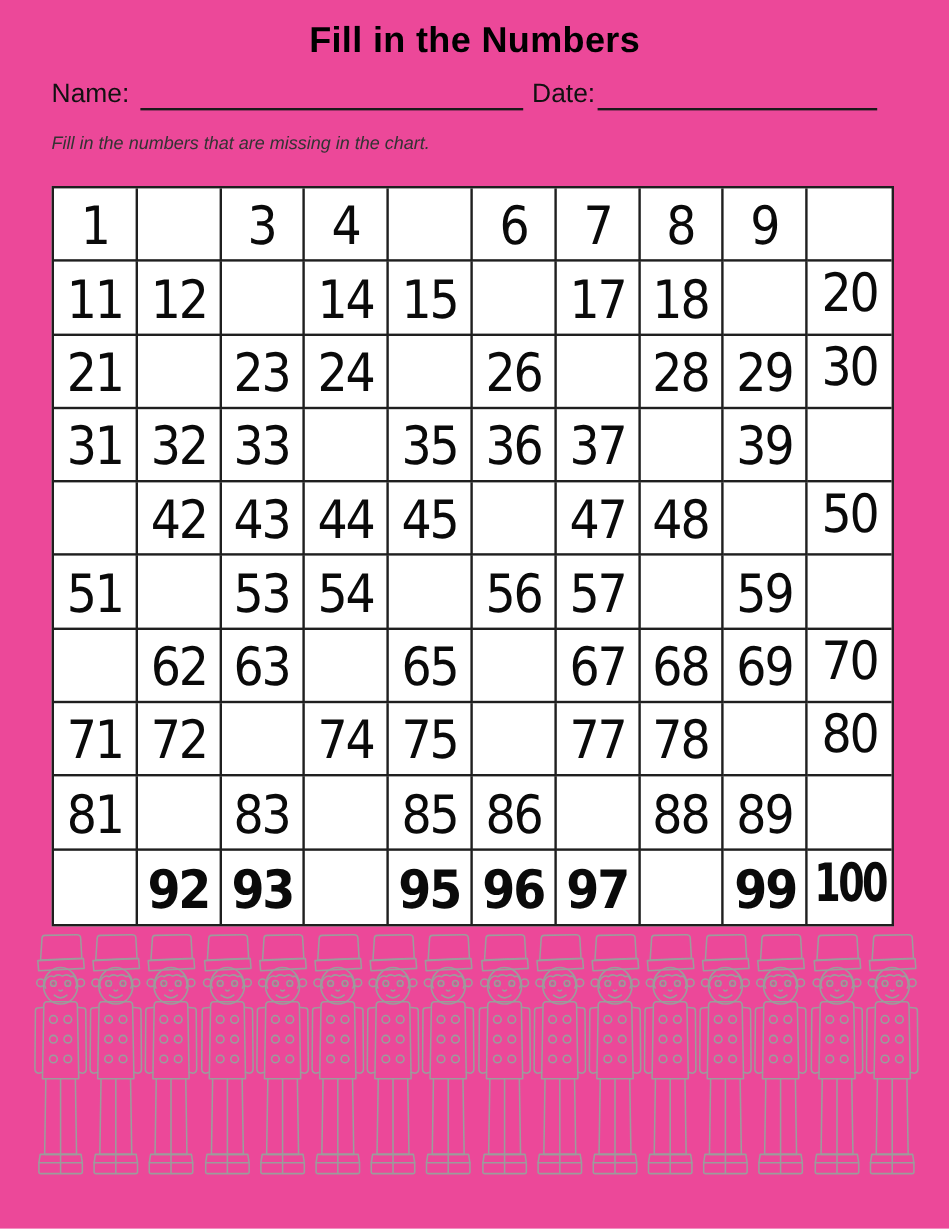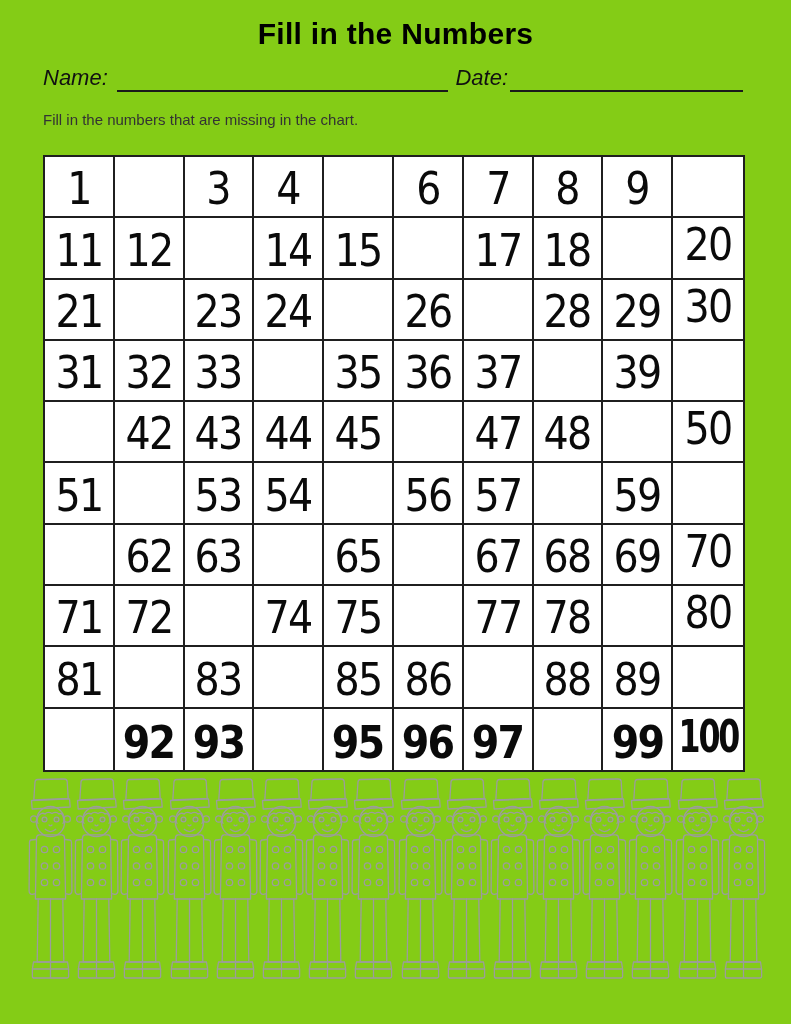--- a/index.html
+++ b/index.html
@@ -1,62 +1,62 @@
 <!DOCTYPE html>
 <html><head>
 <meta charset="utf-8">
 <style>
   * { margin: 0; padding: 0; box-sizing: border-box; }
   html, body { background: #ffffff; }
   .page {
     position: relative;
     width: 791px;
     height: 1024px;
-    background: #84cc16;
+    background: #ec4899;
     overflow: hidden;
     font-family: "Liberation Sans", sans-serif;
     color: #000;
   }
   .title {
     position: absolute;
     top: 17px;
     left: 0;
     width: 100%;
     text-align: center;
     font-size: 30px;
     font-weight: bold;
     letter-spacing: 0.3px;
     color: #000;
     font-family: "Liberation Sans", sans-serif;
   }
   .name-date-row {
     position: absolute;
     left: 43px;
-    right: 48px;
+    right: 60px;
     top: 62px;
     height: 30px;
     display: flex;
     align-items: flex-end;
     font-size: 22px;
     color: #111;
-    font-style: italic;
   }
   .name-date-row .label { white-space: nowrap; padding-bottom: 1px; }
   .blank-line {
     border-bottom: 2px solid #1a1a1a;
     height: 24px;
   }
   .name-line { flex: 1; margin-left: 9px; margin-right: 7px; }
   .date-line { width: 233px; margin-left: 2px; }
   .instructions {
     position: absolute;
     left: 43px;
     top: 111px;
     font-size: 15px;
     color: #333;
+    font-style: italic;
   }
   .grid {
     position: absolute;
     left: 43px;
     top: 155px;
     width: 702px;
     height: 617px;
     display: grid;
     grid-template-columns: repeat(10, 1fr);
     grid-template-rows: repeat(10, 1fr);

